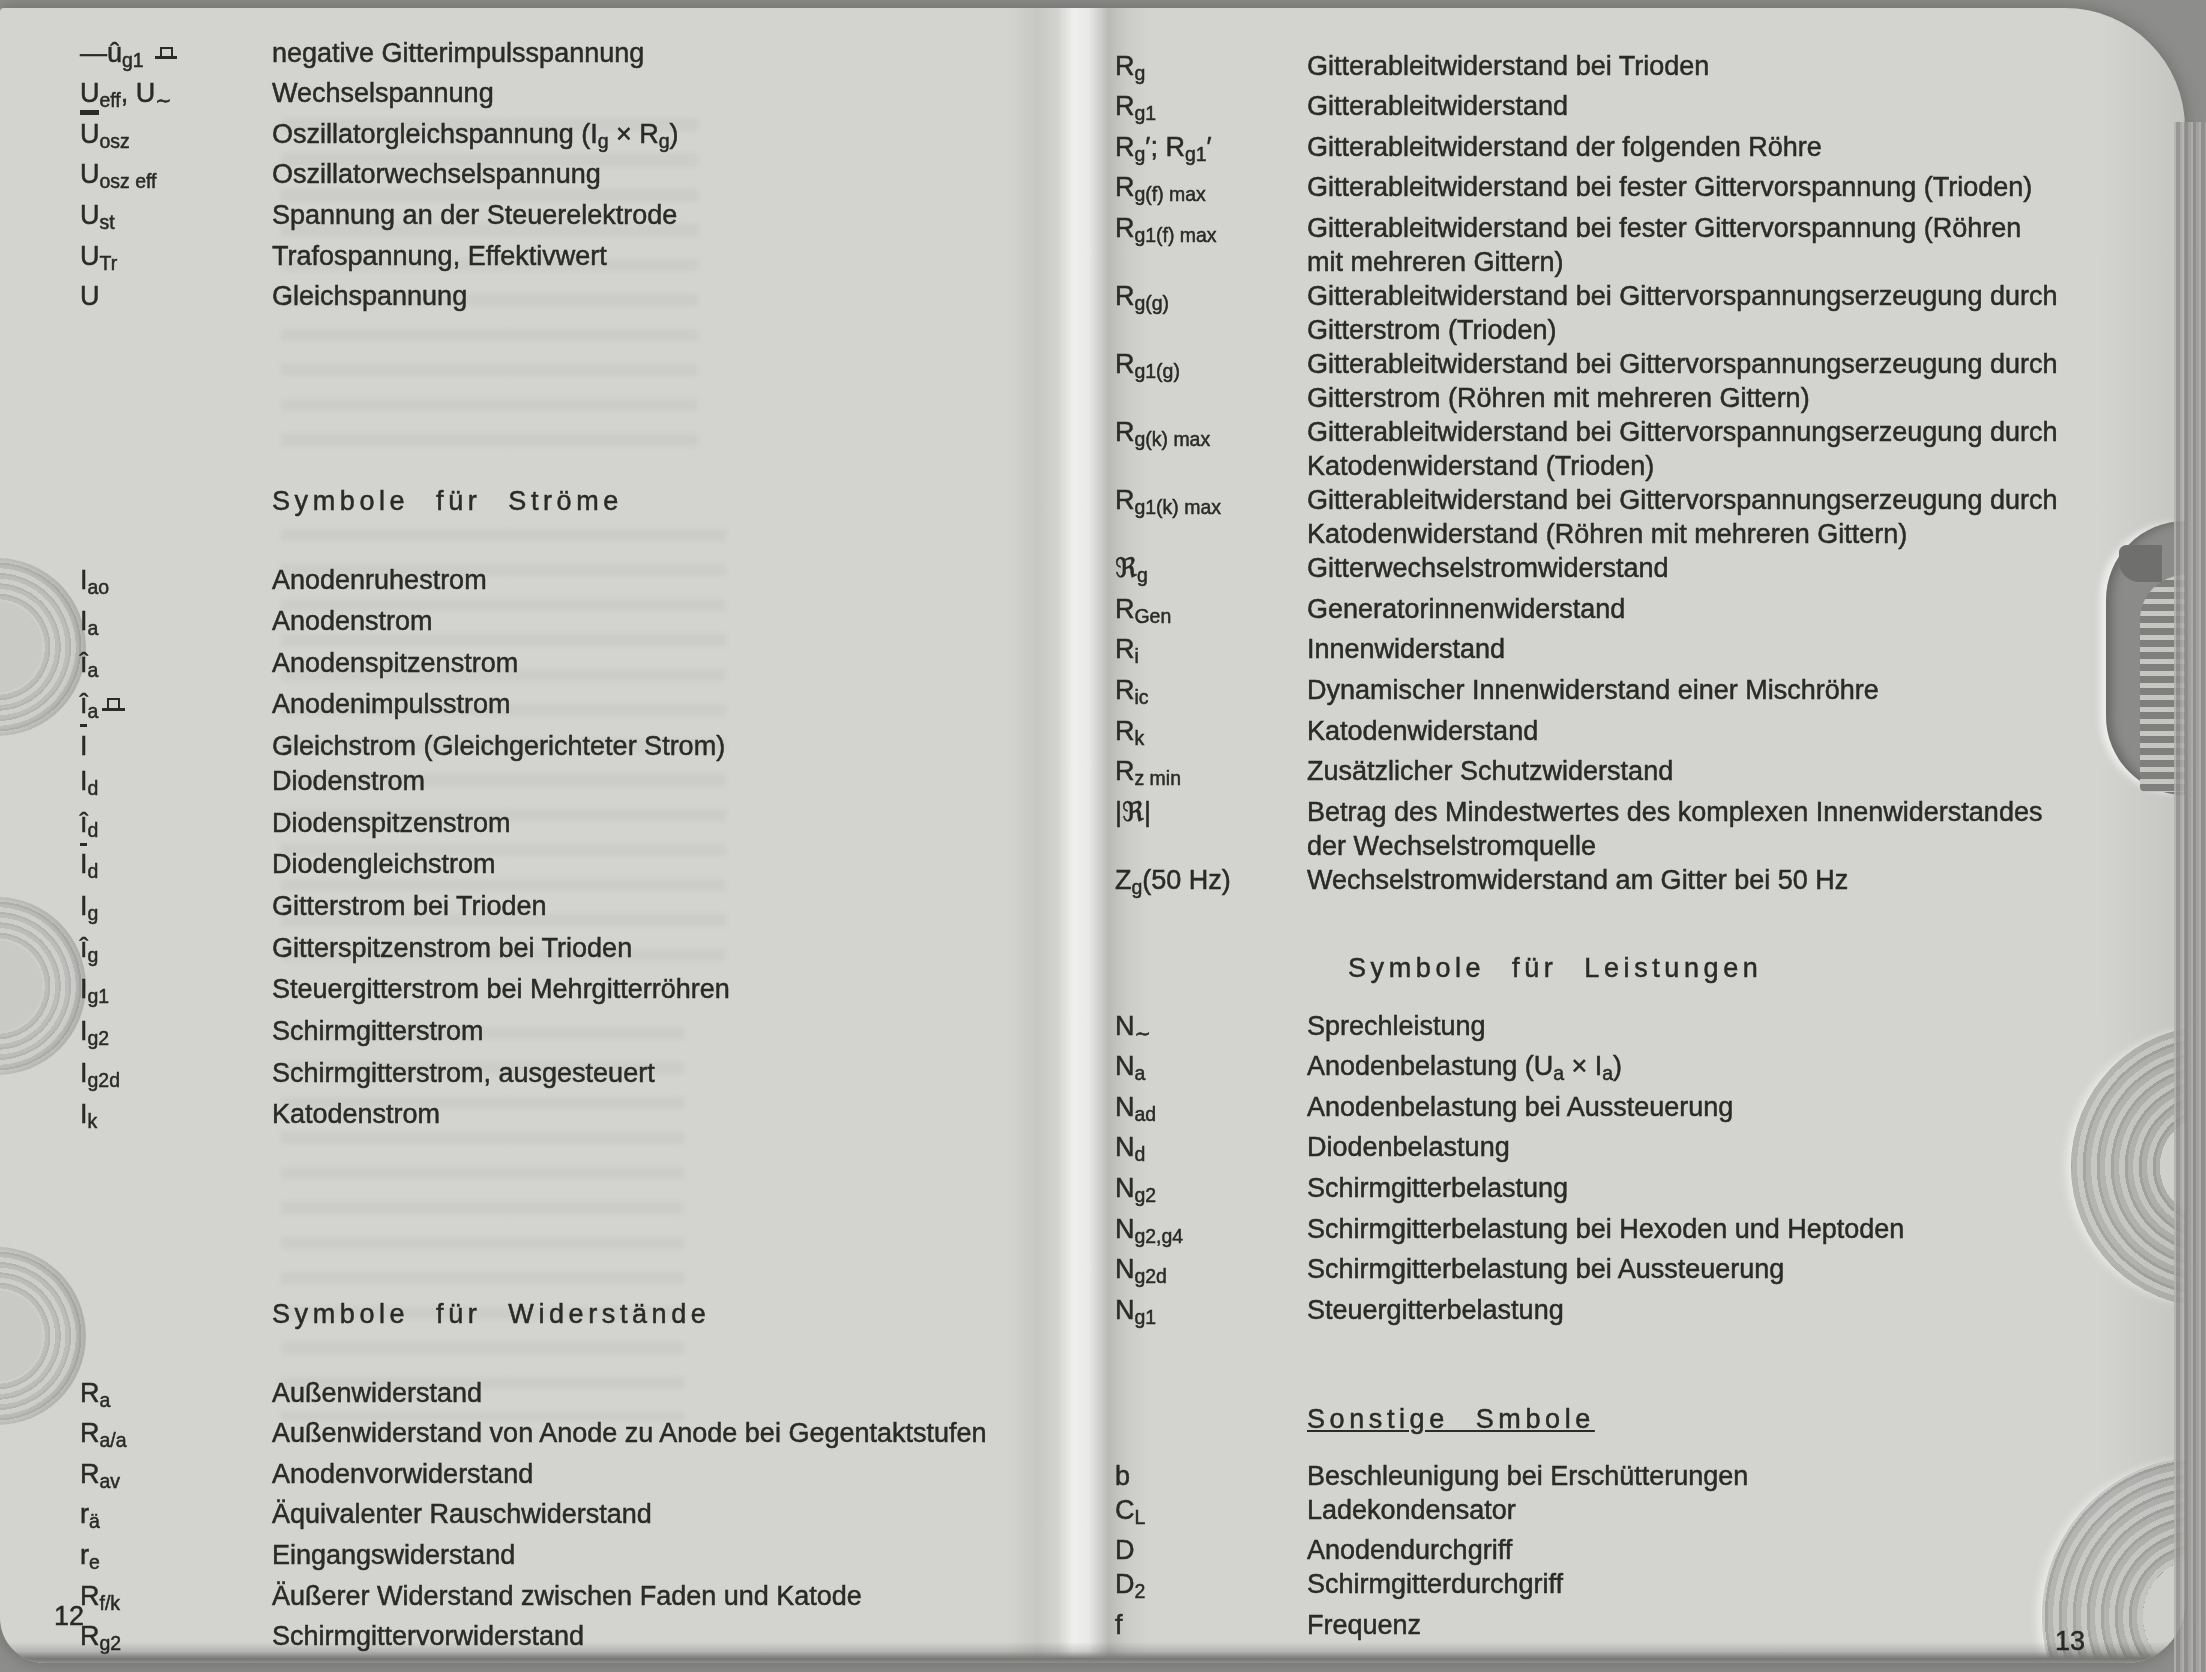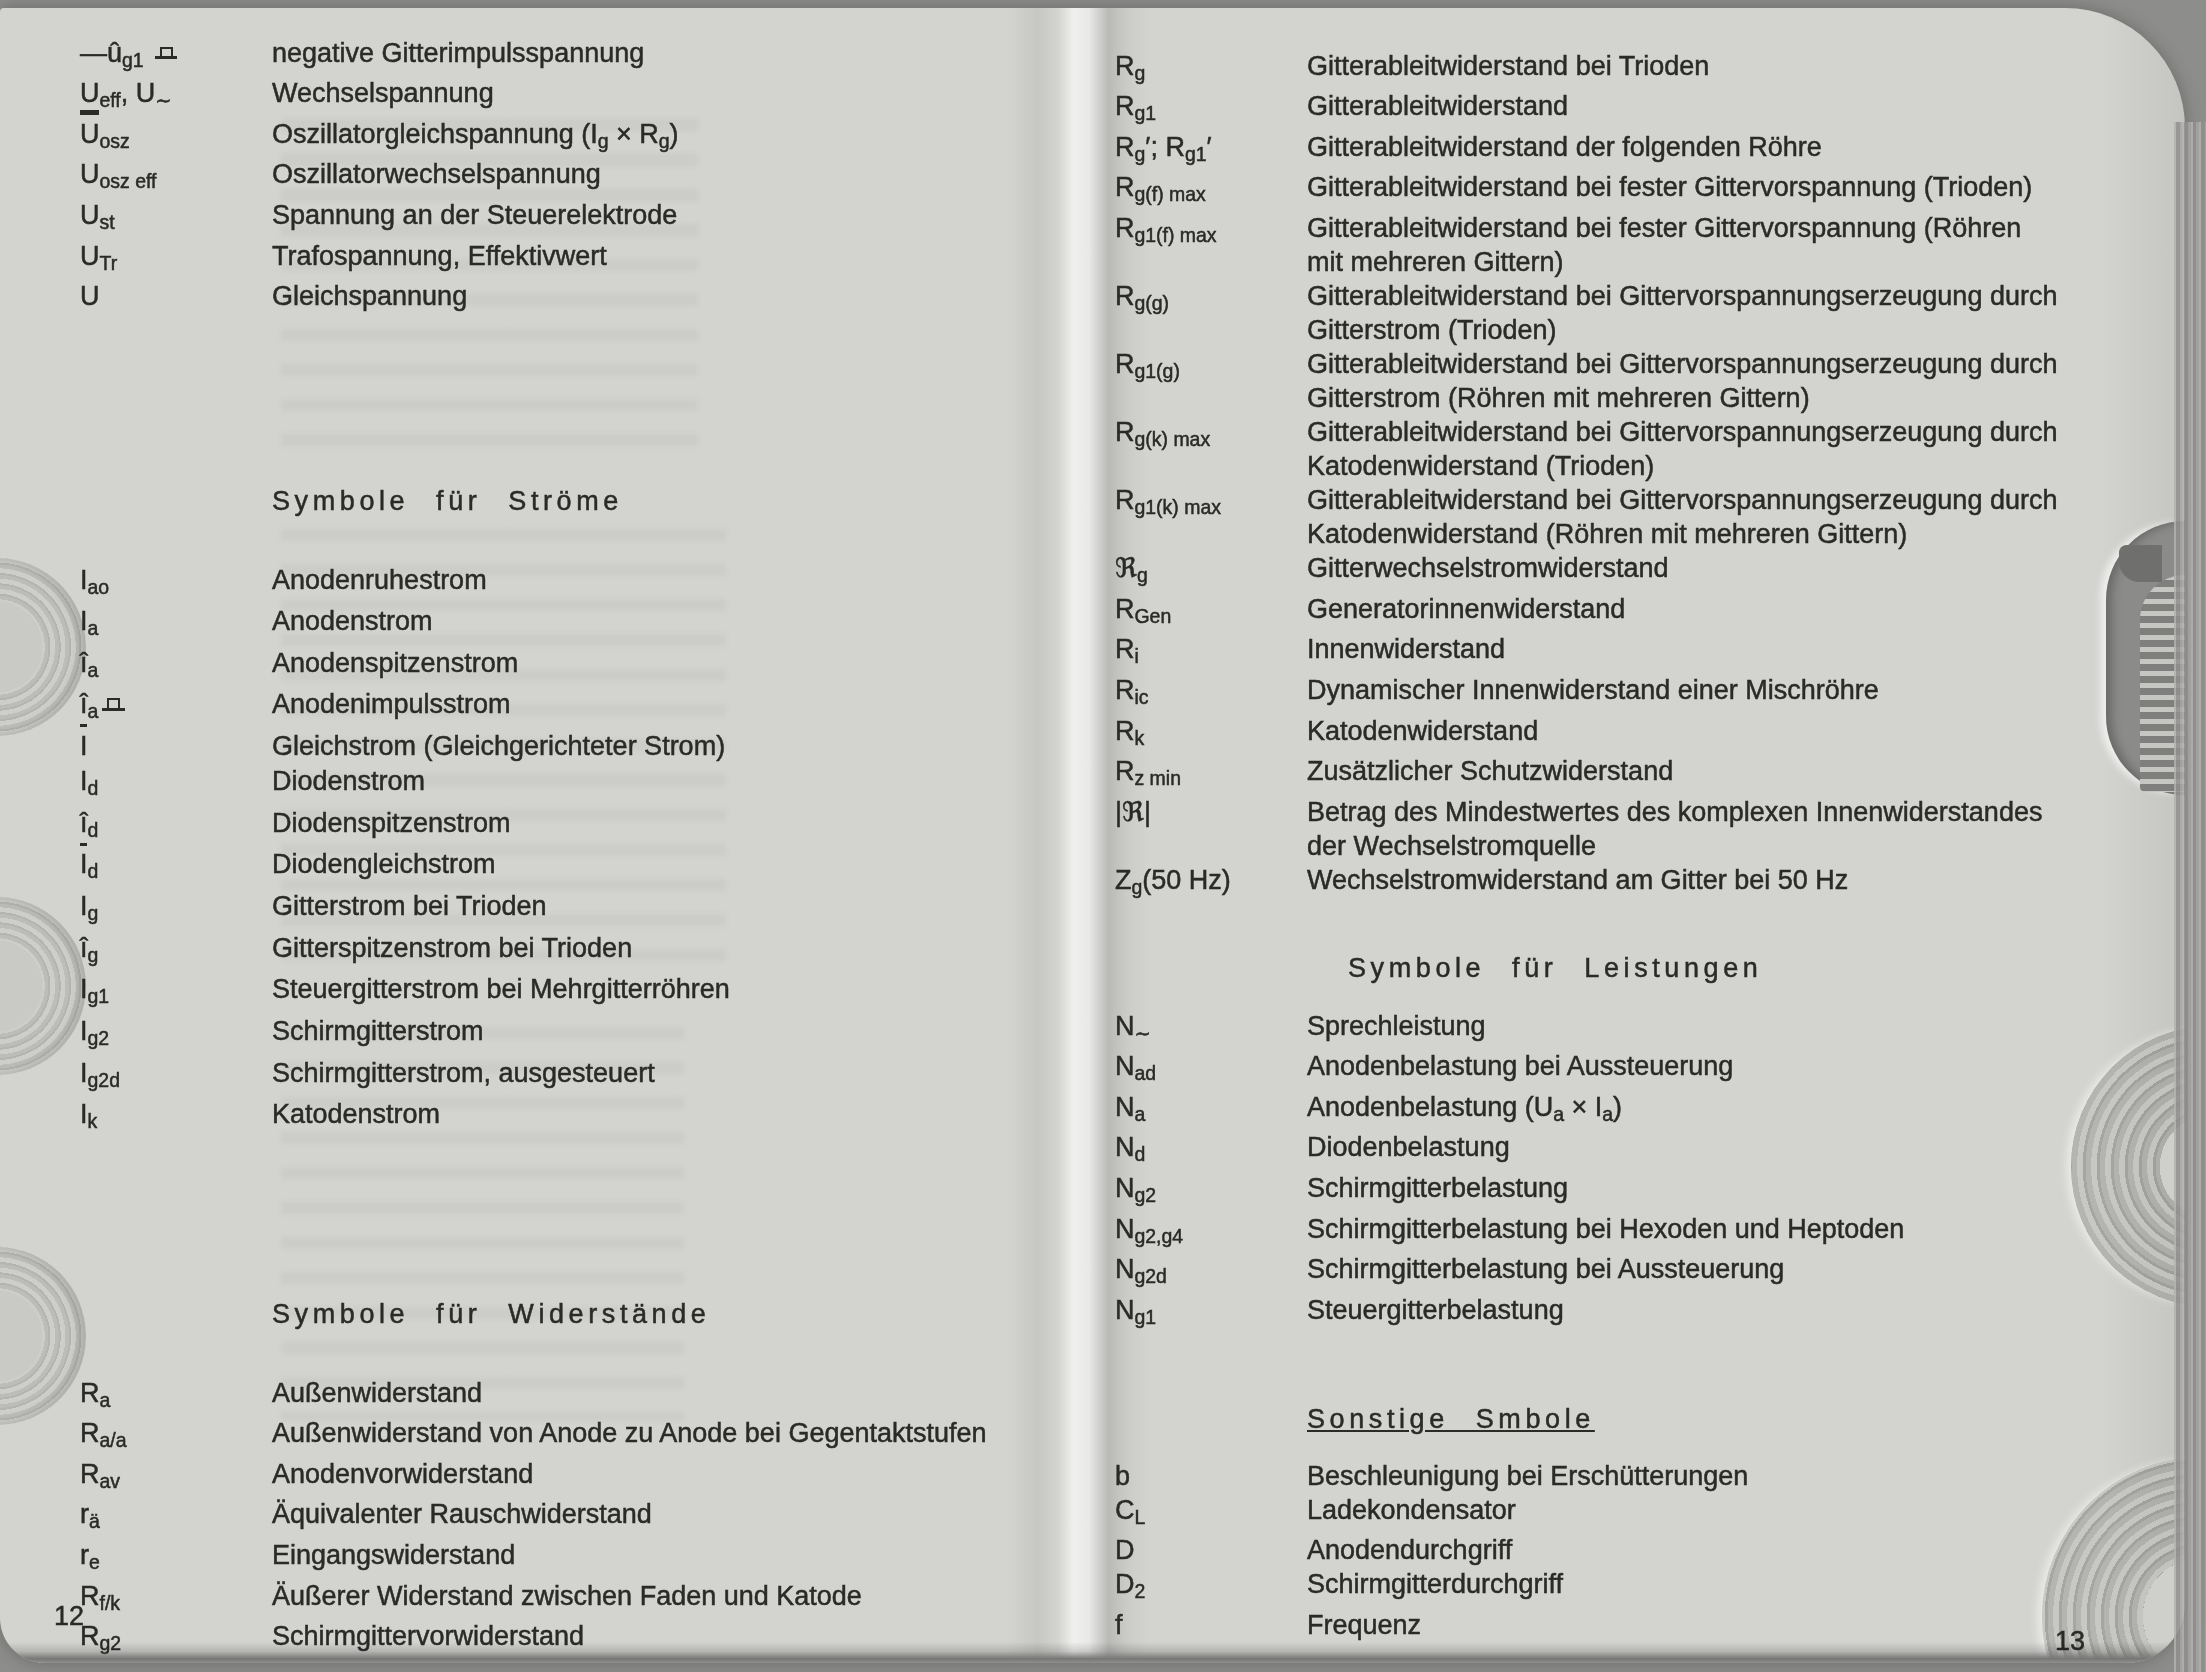--- a/index.html
+++ b/index.html
@@ -293,28 +293,28 @@
           </div>
         </div>
 
       <div id="head-powers" class="txt heading">Symbole für Leistungen</div>
       <div id="sec-powers" class="txt rows">
           <div class="row">
             <span class="sym">N<sub>∼</sub></span>
             <span class="def">Sprechleistung</span>
           </div>
           <div class="row">
+            <span class="sym">N<sub>a</sub></span>
+            <span class="def">Anodenbelastung (U<sub>a</sub> × I<sub>a</sub>)</span>
+          </div>
+          <div class="row">
             <span class="sym">N<sub>ad</sub></span>
             <span class="def">Anodenbelastung bei Aussteuerung</span>
           </div>
           <div class="row">
-            <span class="sym">N<sub>a</sub></span>
-            <span class="def">Anodenbelastung (U<sub>a</sub> × I<sub>a</sub>)</span>
-          </div>
-          <div class="row">
             <span class="sym">N<sub>d</sub></span>
             <span class="def">Diodenbelastung</span>
           </div>
           <div class="row">
             <span class="sym">N<sub>g2</sub></span>
             <span class="def">Schirmgitterbelastung</span>
           </div>
           <div class="row">
             <span class="sym">N<sub>g2,g4</sub></span>
             <span class="def">Schirmgitterbelastung bei Hexoden und Heptoden</span>

